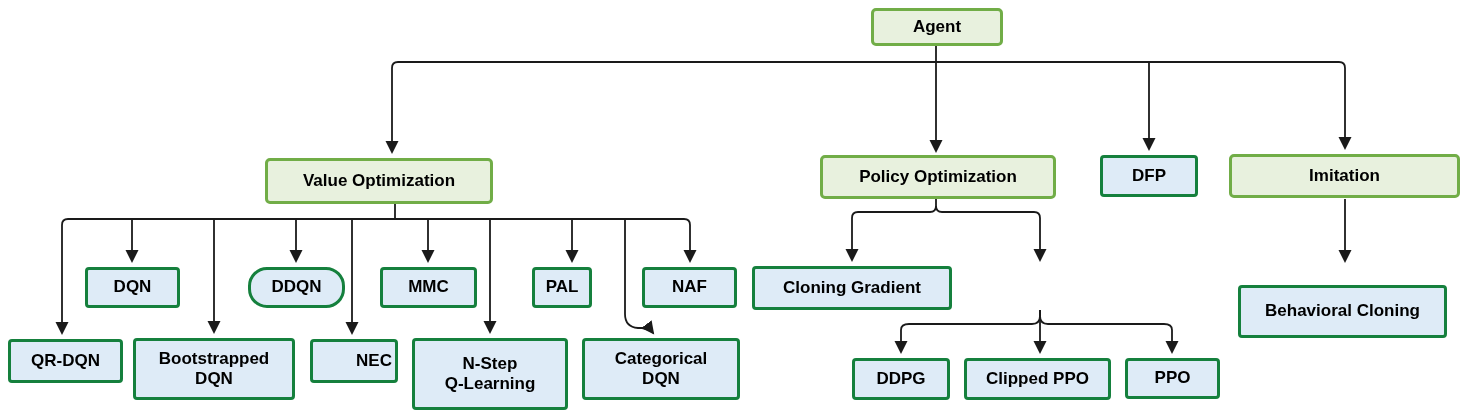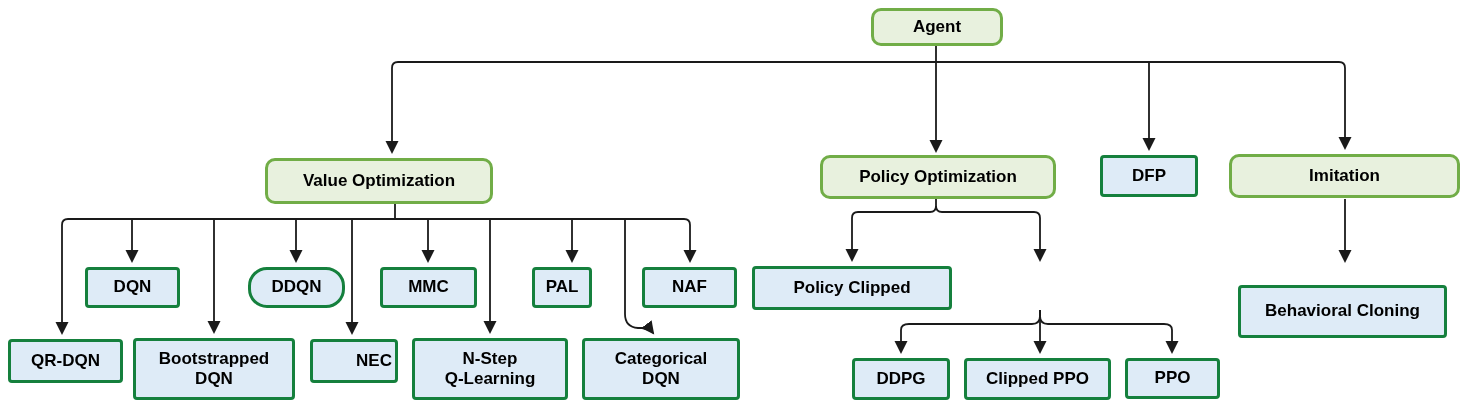--- a/index.html
+++ b/index.html
@@ -14,21 +14,21 @@
   .node{
     position:absolute;
     box-sizing:border-box;
     display:flex;align-items:center;justify-content:center;
     text-align:center;
     font-weight:bold;
     font-size:17px;
     line-height:1.18;
     color:#000;
     white-space:pre-line;
-    border-radius:10px;
+    border-radius:5px;
     z-index:2;
   }
   .green{
     border:3px solid #71AD47;
     background:#E8F1DE;
   }
   .blue{
     border:3px solid #15803d;
     background:#DEEBF7;
     border-radius:4px;
@@ -88,26 +88,26 @@
   <div class="node blue" style="left:85px;top:267px;width:95px;height:41px;">DQN</div>
   <div class="node blue" style="left:248px;top:267px;width:97px;height:41px;border-radius:19px;">DDQN</div>
   <div class="node blue" style="left:380px;top:267px;width:97px;height:41px;">MMC</div>
   <div class="node blue" style="left:532px;top:267px;width:60px;height:41px;">PAL</div>
   <div class="node blue" style="left:642px;top:267px;width:95px;height:41px;">NAF</div>
 
   <div class="node blue" style="left:8px;top:339px;width:115px;height:44px;">QR-DQN</div>
   <div class="node blue" style="left:133px;top:338px;width:162px;height:62px;">Bootstrapped
 DQN</div>
   <div class="node blue" style="left:310px;top:339px;width:88px;height:44px;padding-left:40px;">NEC</div>
-  <div class="node blue" style="left:412px;top:338px;width:156px;height:62px;">N-Step
+  <div class="node blue" style="left:412px;top:338px;width:156px;height:72px;">N-Step
 Q-Learning</div>
   <div class="node blue" style="left:582px;top:338px;width:158px;height:62px;">Categorical
 DQN</div>
 
-  <div class="node blue" style="left:752px;top:266px;width:200px;height:44px;">Policy Clipped</div>
+  <div class="node blue" style="left:752px;top:266px;width:200px;height:44px;">Cloning Gradient</div>
 
   <div class="node blue" style="left:852px;top:358px;width:98px;height:42px;">DDPG</div>
   <div class="node blue" style="left:964px;top:358px;width:147px;height:42px;">Clipped PPO</div>
   <div class="node blue" style="left:1125px;top:358px;width:95px;height:41px;">PPO</div>
 
   <div class="node blue" style="left:1238px;top:285px;width:209px;height:53px;">Behavioral Cloning</div>
 
 </div>
 
 </body></html>

